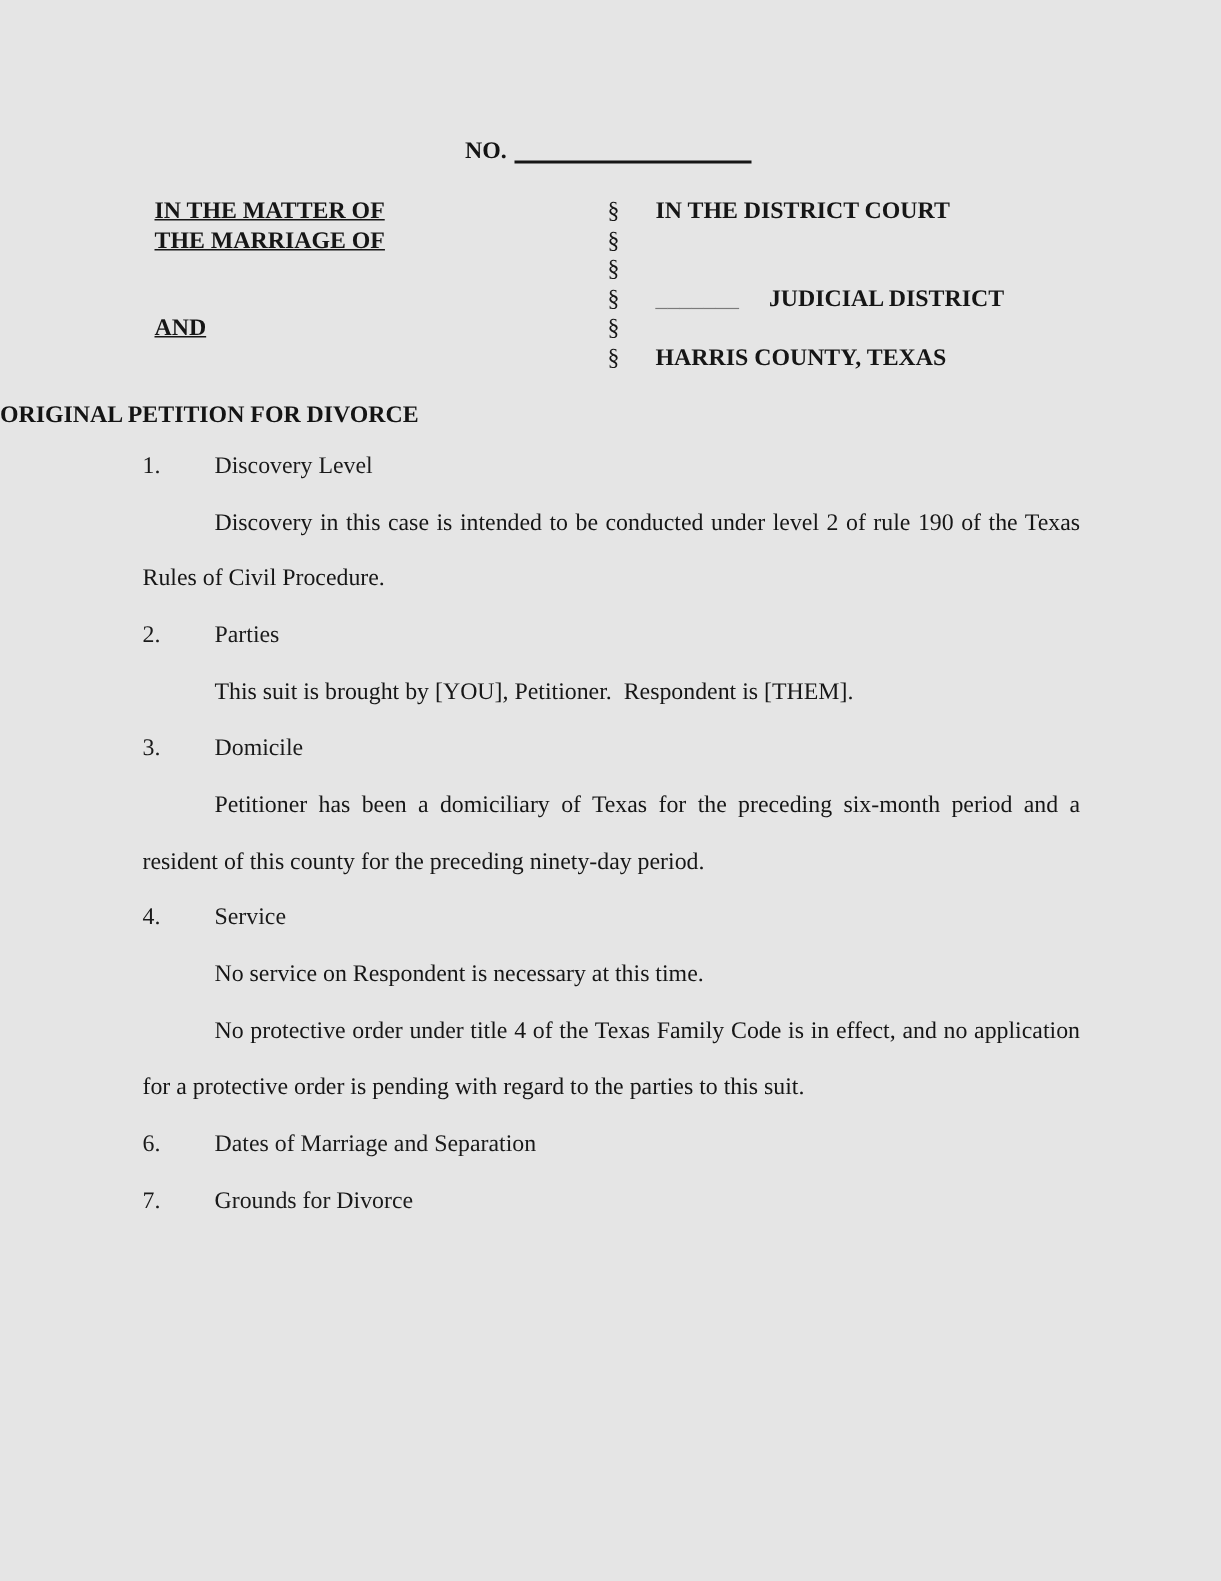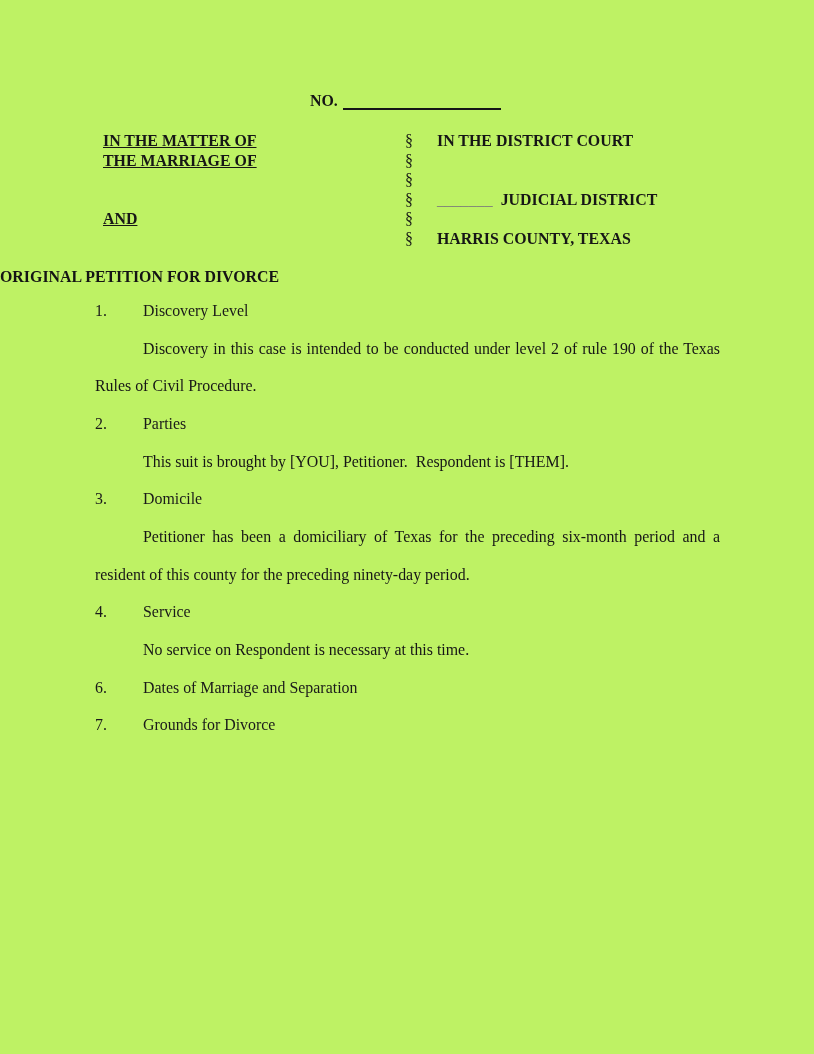--- a/index.html
+++ b/index.html
@@ -1,20 +1,20 @@
 <!DOCTYPE html>
 <html><head>
 <meta charset="utf-8">
 <style>
   html, body { margin: 0; padding: 0; }
   .page {
     position: relative;
     width: 814px;
     height: 1054px;
-    background: #bef264;
+    background: #e5e5e5;
     font-family: "Liberation Serif", "DejaVu Serif", serif;
     font-size: 15.9px;
     color: #1a1a1a;
     overflow: hidden;
   }
 
   
   .case-no {
     position: absolute;
     top: 91px;
@@ -43,21 +43,21 @@
     font-weight: bold;
     color: #161616;
   }
   .caption .row { height: 19.5px; line-height: 19.5px; white-space: nowrap; }
   .cap-left  { width: 302px; text-decoration: underline; }
   .cap-mid   { width: 32px; font-weight: normal; }
   .cap-right { flex: 1; }
   .judicial-blank {
     color: #7b7b7b;
     font-weight: normal;
-    margin-right: 8px;
+    margin-right: 20px;
   }
 
   
   .doc-title {
     position: absolute;
     top: 266px;
     left: 0;
     width: 100%;
     font-weight: bold;
     line-height: 22px;
@@ -145,20 +145,21 @@
     </div>
 
     <div>
       <div class="sec-head">
         <span class="sec-num">4.</span><span>Service</span>
       </div>
       <p class="para">No service on Respondent is necessary at this time.</p>
     </div>
 
     <div>
+      <p class="para">No protective order under title 4 of the Texas Family Code is in effect, and no application for a protective order is pending with regard to the parties to this suit.</p>
     </div>
 
     <div>
       <div class="sec-head">
         <span class="sec-num">6.</span><span>Dates of Marriage and Separation</span>
       </div>
     </div>
 
     <div>
       <div class="sec-head">

